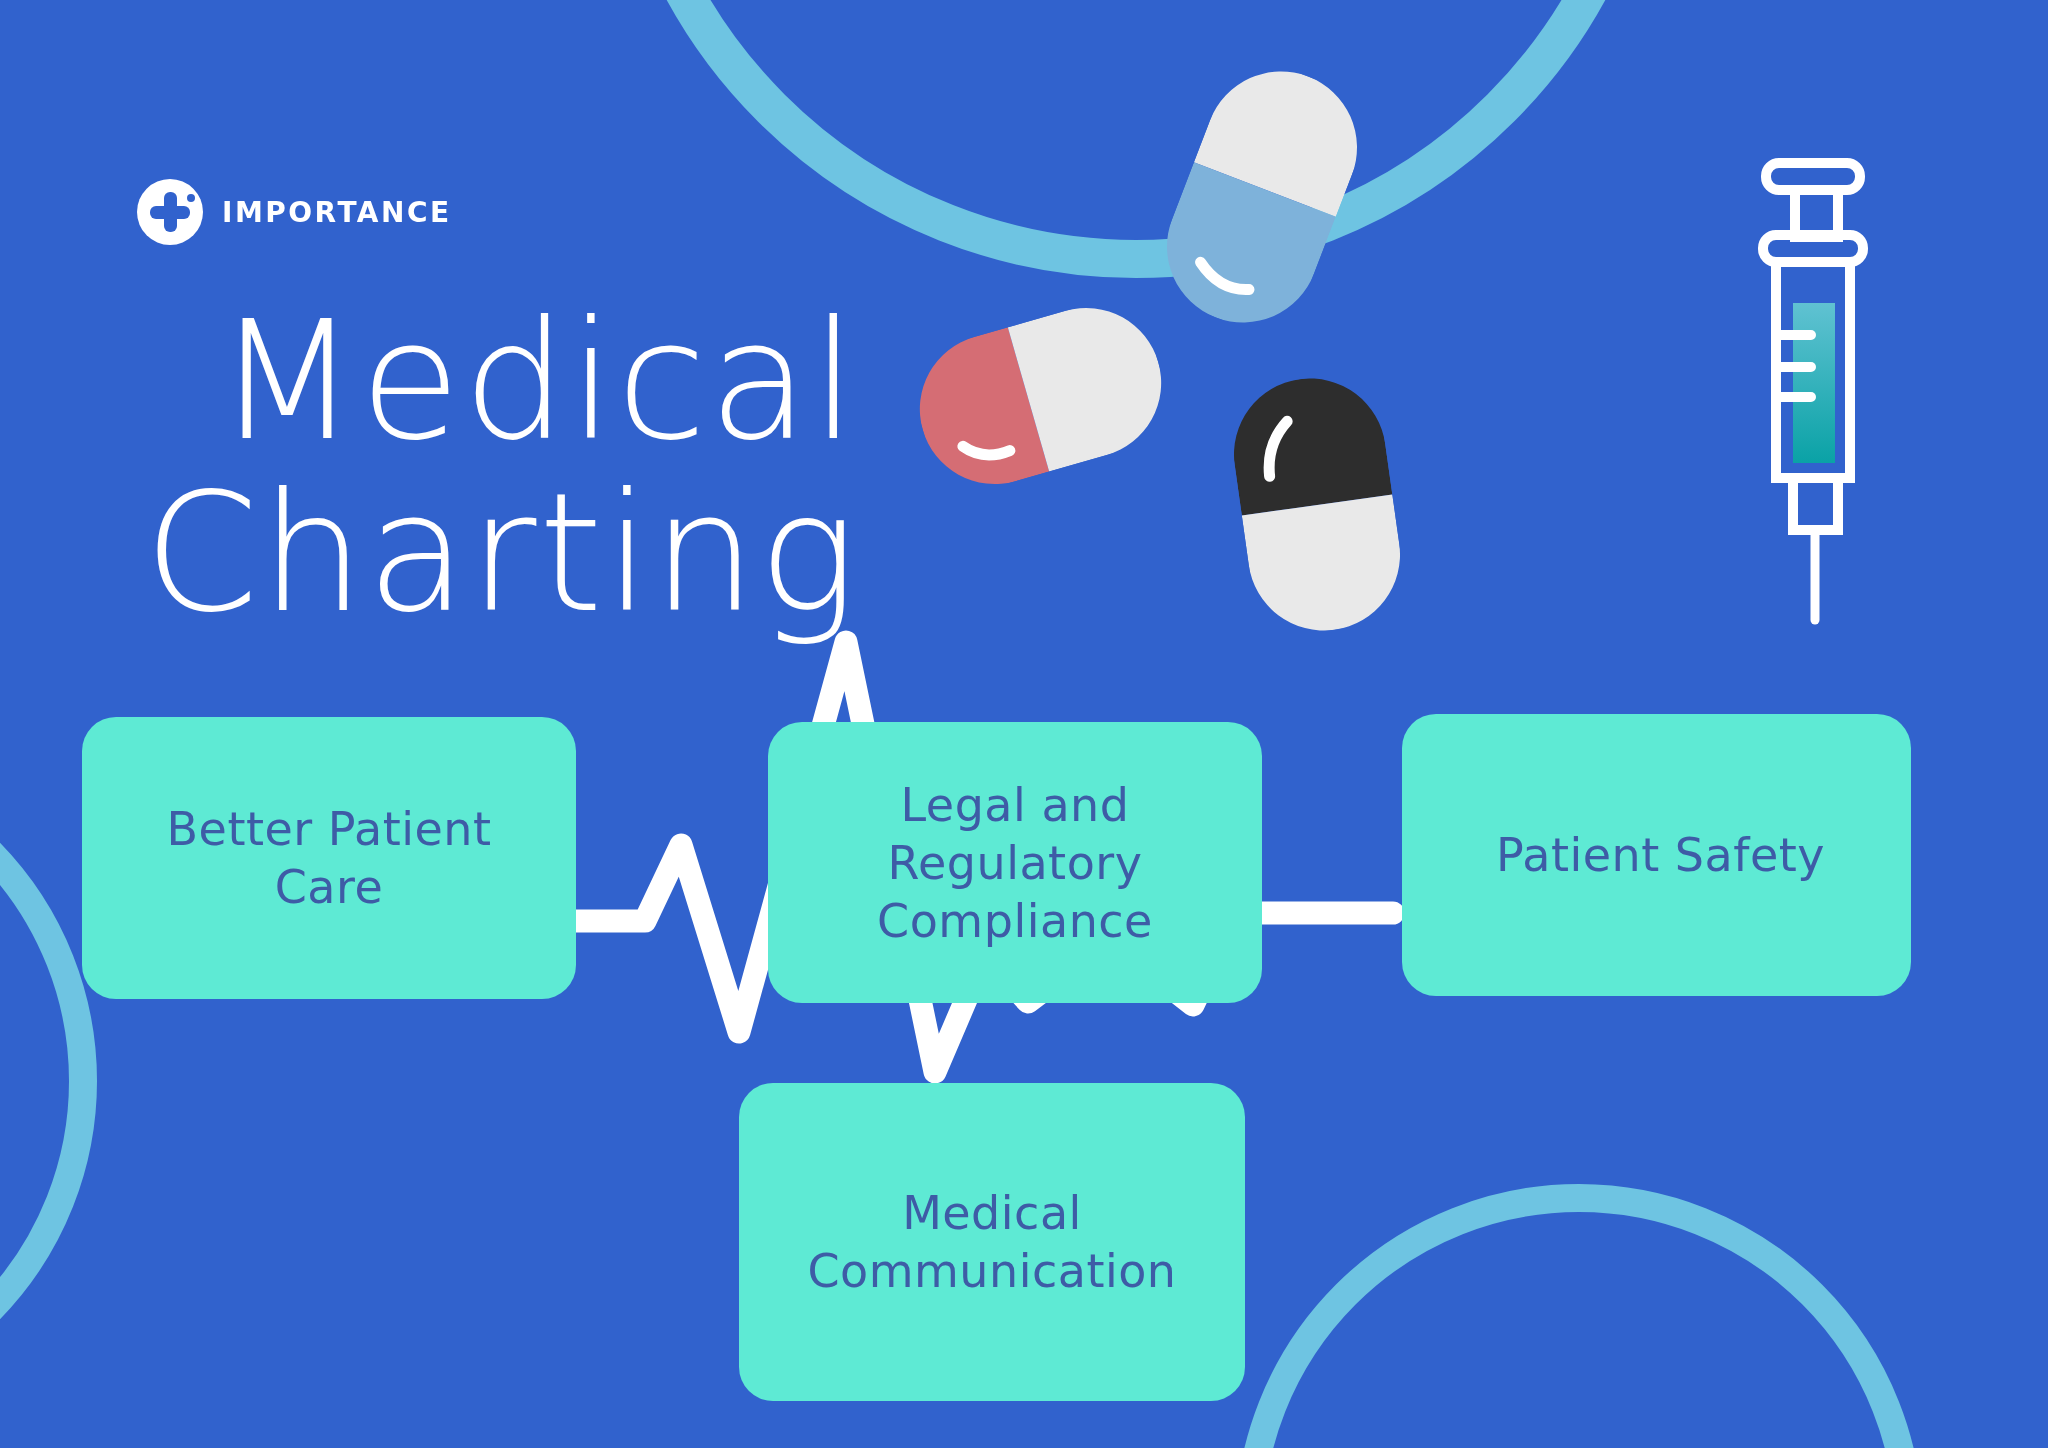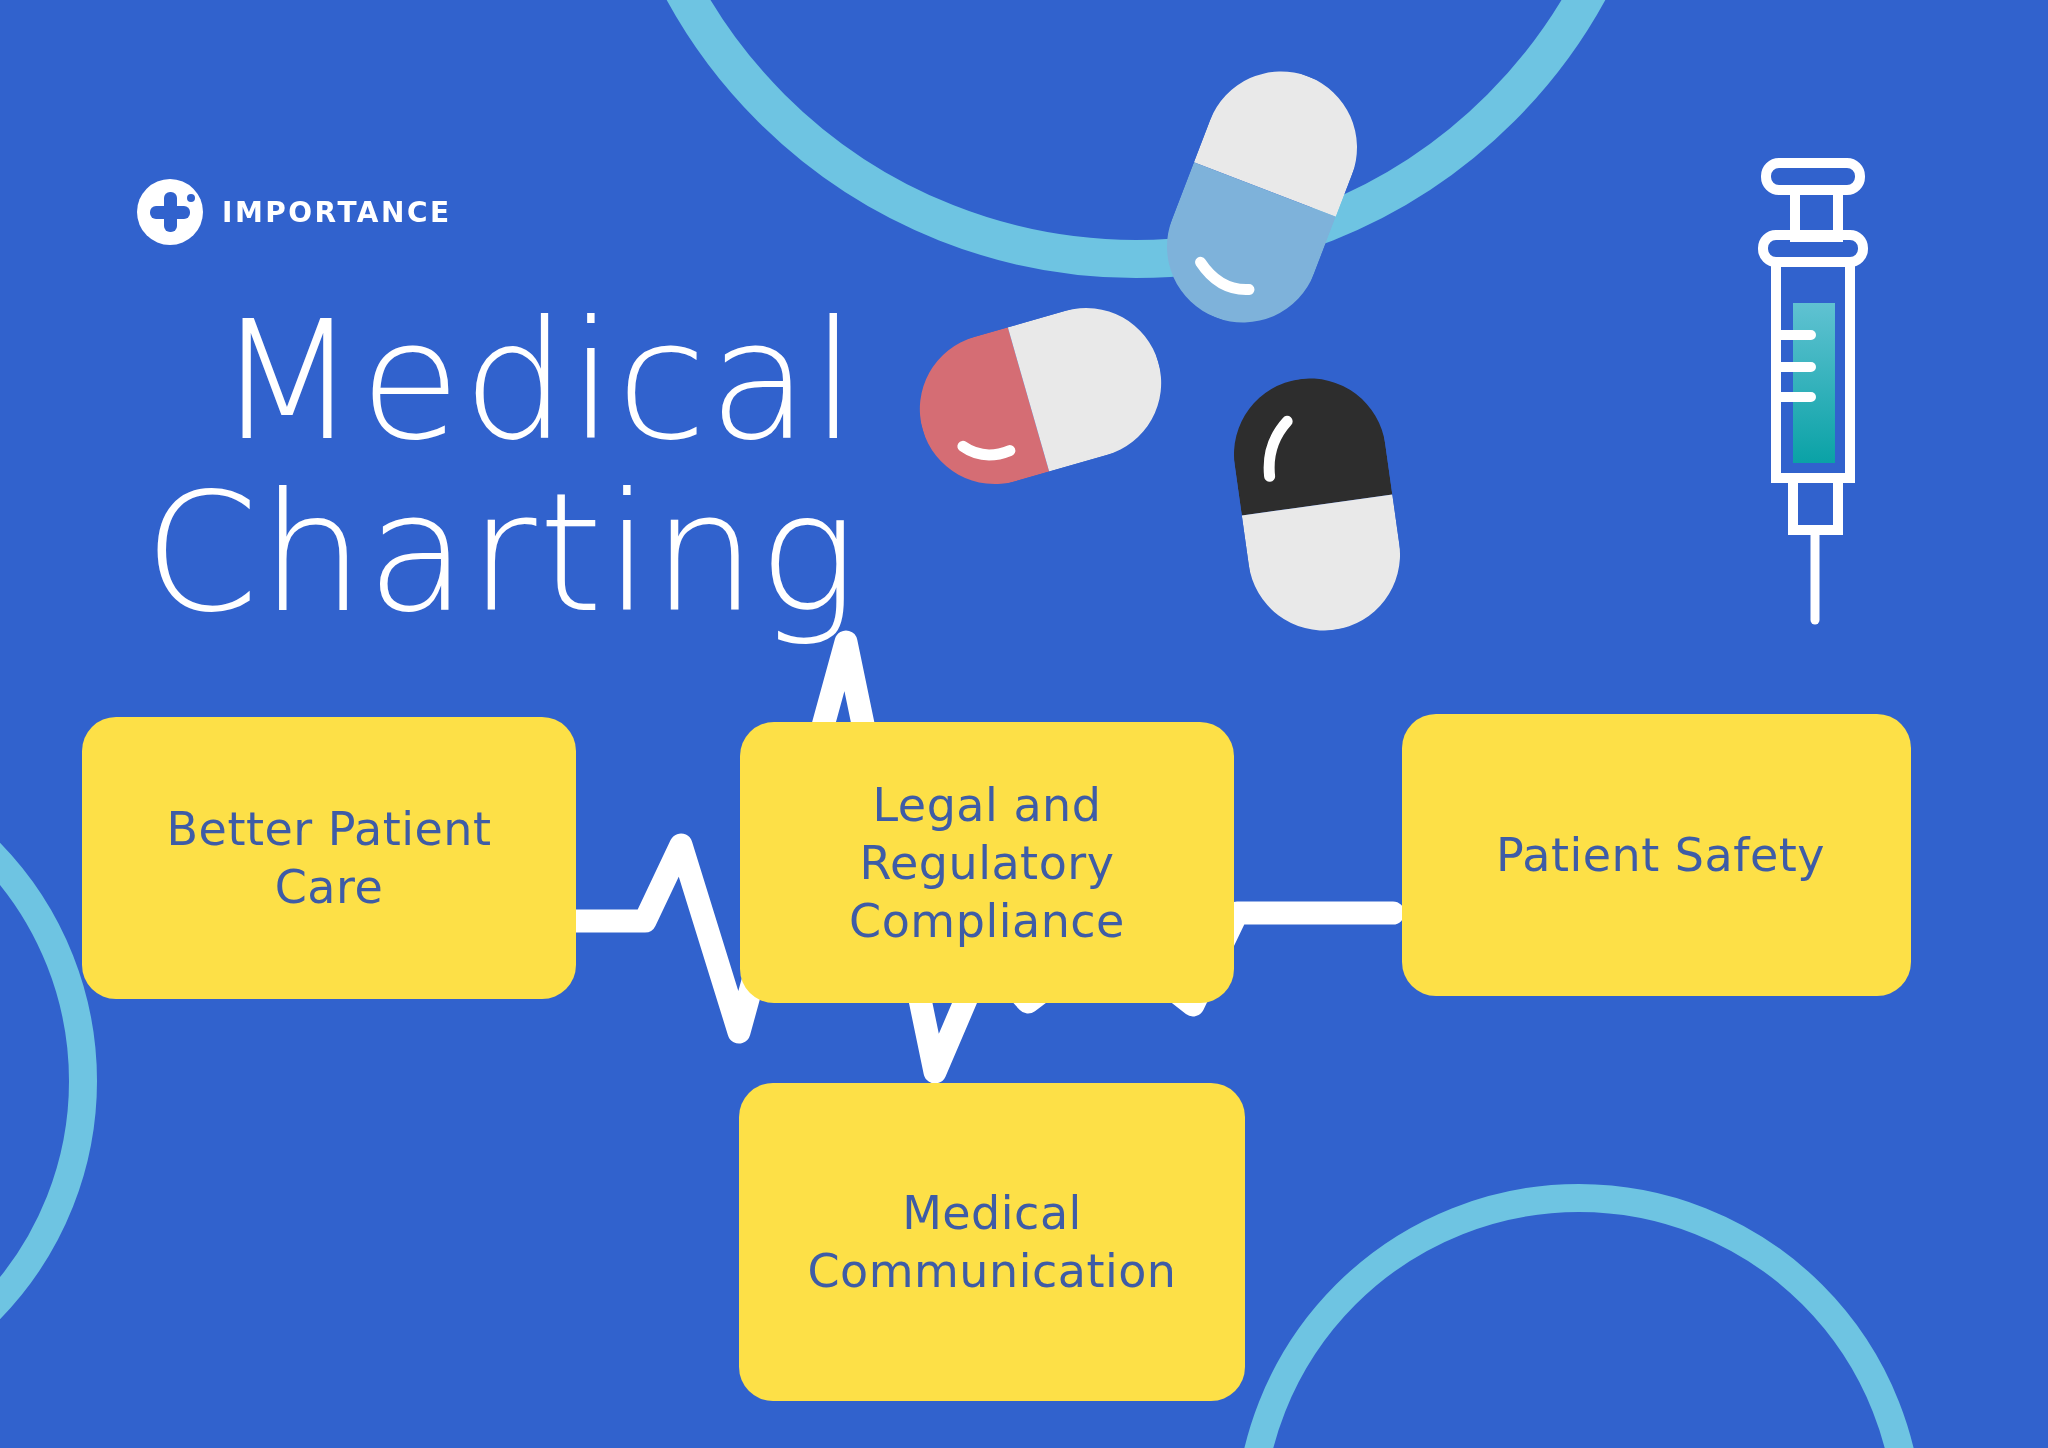--- a/index.html
+++ b/index.html
@@ -25,24 +25,24 @@
   .pill-red .h-right{left:45%;width:55%;background:#e9e9e9;}
   .pill-black{width:152px;height:253px;border-radius:76px;left:1241px;top:378px;transform:rotate(-8deg);}
   .pill-black .h-top{top:0;height:50%;background:#2d2d2d;}
   .pill-black .h-bot{top:50%;height:50%;background:#e9e9e9;}
 
   
   .ecg-svg{position:absolute;left:0;top:0;}
   .syringe-svg{position:absolute;left:1753px;top:155px;}
 
   
-  .card{position:absolute;background:#fde047;border-radius:34px;display:flex;align-items:center;justify-content:center;text-align:center;}
+  .card{position:absolute;background:#5eead4;border-radius:34px;display:flex;align-items:center;justify-content:center;text-align:center;}
   .card-text{color:#3e5ca6;font-size:46px;line-height:58px;font-weight:400;letter-spacing:0.5px;padding:0 30px;}
   .card-better{left:82px;top:717px;width:494px;height:282px;}
-  .card-legal{left:740px;top:722px;width:494px;height:281px;}
+  .card-legal{left:768px;top:722px;width:494px;height:281px;}
   .card-safety{left:1402px;top:714px;width:501px;height:282px;padding-left:8px;}
   .card-comm{left:739px;top:1083px;width:506px;height:318px;}
 
   
   .badge{position:absolute;left:137px;top:179px;width:66px;height:66px;}
   .badge .circle{position:absolute;left:0;top:0;width:66px;height:66px;border-radius:50%;background:#ffffff;}
   .badge .bar{position:absolute;background:#3162cd;border-radius:6px;}
   .badge .bar-h{left:13px;top:27px;width:40px;height:13px;}
   .badge .bar-v{left:26.5px;top:13px;width:13px;height:40px;}
   .badge .dot{position:absolute;left:50px;top:15px;width:8px;height:8px;border-radius:50%;background:#3162cd;}

